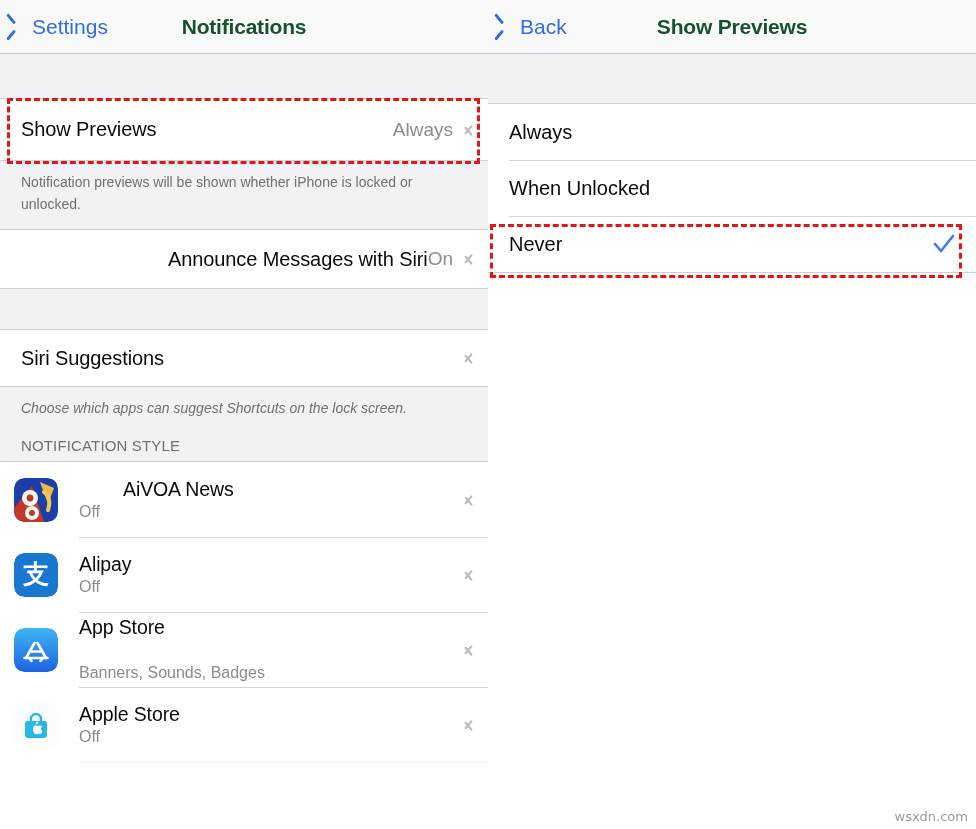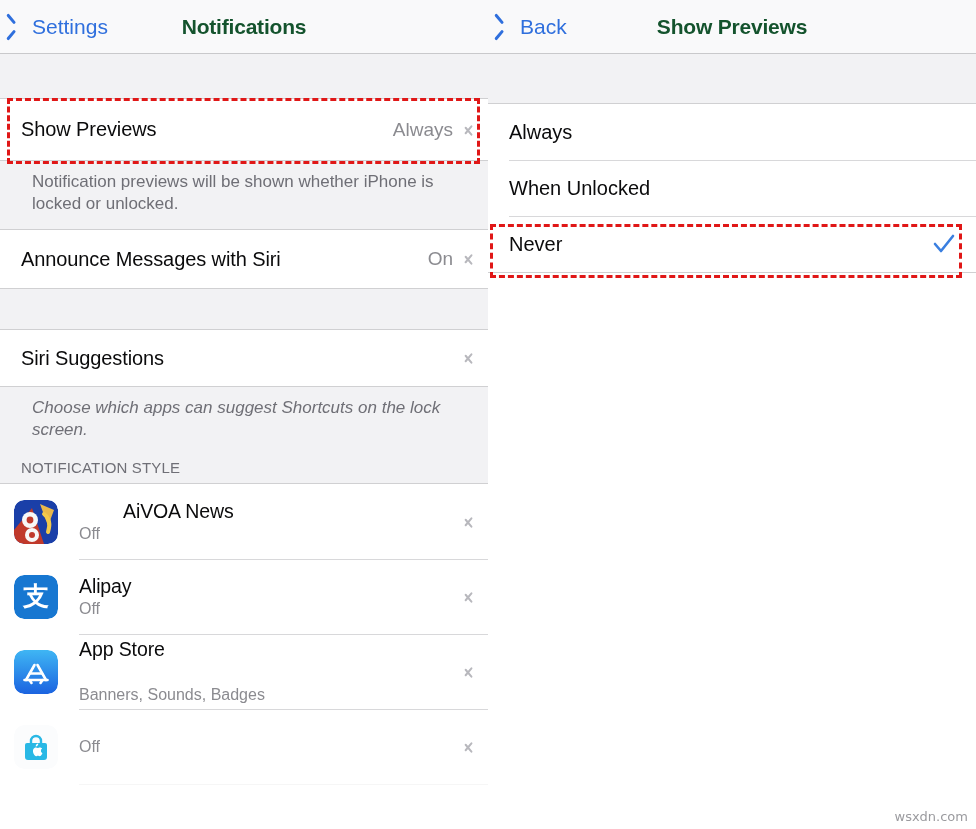--- a/index.html
+++ b/index.html
@@ -130,23 +130,23 @@
     height: 2px;
     background: #b8b8bd;
     border-radius: 1px;
   }
   .chev::before { top: 4px; transform: rotate(50deg); transform-origin: left center; }
   .chev::after  { top: 11px; transform: rotate(-50deg); transform-origin: left center; }
 
   .footnote {
     background: #f2f2f4;
     color: #6f6f76;
-    font-size: 17px;
+    font-size: 14px;
     line-height: 22px;
-    padding: 10px 34px 14px 32px;
+    padding: 10px 34px 14px 21px;
     box-sizing: border-box;
   }
   .section-header {
     background: #f2f2f4;
     color: #6f6f76;
     font-size: 15px;
     letter-spacing: 0.15px;
     padding: 14px 21px 7px 21px;
     box-sizing: border-box;
   }
@@ -260,21 +260,21 @@
       <div class="row" style="min-height:61px;">
         <span class="row-title">Show Previews</span>
         <span class="row-value">Always</span>
         <span class="chev"></span>
       </div>
     </div>
 
     <div class="footnote">Notification previews will be shown whether iPhone is locked or unlocked.</div>
 
     <div class="group">
-      <div class="row" style="min-height:58px;">
+      <div class="row" style="min-height:58px;text-align:right;">
         <span class="row-title">Announce Messages with Siri</span>
         <span class="row-value">On</span>
         <span class="chev"></span>
       </div>
     </div>
 
     <div class="gap" style="height:40px;border-bottom:none;"></div>
 
     <div class="group">
       <div class="row" style="min-height:56px;">
@@ -361,20 +361,21 @@
         <span class="app-icon">
           <svg width="44" height="44" viewBox="0 0 44 44">
             <rect width="44" height="44" rx="10" fill="#fbfcfd"></rect>
             <path d="M13 18 h18 a2 2 0 0 1 2 2 v12 a3 3 0 0 1 -3 3 h-16 a3 3 0 0 1 -3 -3 v-12 a2 2 0 0 1 2 -2 z" fill="#29b8e5"></path>
             <path d="M17 19 v-3 a5 5 0 0 1 10 0 v3" stroke="#29b8e5" stroke-width="2.4" fill="none" stroke-linecap="round"></path>
             <path d="M22 22.5 c-1.2 0 -2 .7 -2.6 1.6 -1 1.7 -.3 4.3 .8 5.7 .5 .7 1.1 1.4 1.8 1.4 .7 0 1 -.45 1.9 -.45 .9 0 1.1 .45 1.9 .44 .8 0 1.3 -.7 1.8 -1.4 .5 -.8 .8 -1.5 .8 -1.55 0 0 -1.5 -.6 -1.5 -2.4 0 -1.5 1.2 -2.2 1.25 -2.25 -.7 -1 -1.75 -1.1 -2.1 -1.1 -1 -.1 -1.8 .55 -2.3 .55 -.5 0 -1.2 -.54 -1.75 -.54 z" fill="#ffffff"></path>
             <path d="M23.6 20.6 c.45 -.55 .75 -1.3 .67 -2.05 -.64 .03 -1.43 .43 -1.9 .98 -.41 .48 -.78 1.25 -.68 1.98 .72 .06 1.45 -.36 1.91 -.91 z" fill="#ffffff"></path>
           </svg>
         </span>
         <span class="app-text">
+          <span class="app-name" style="display:block;">Apple Store</span>
           <span class="app-sub" style="display:block;">Off</span>
         </span>
         <span class="chev"></span>
       </div>
 
       <div class="app-row fade-row">
         <span class="app-icon"></span>
         <span class="app-text"></span>
       </div>
 

